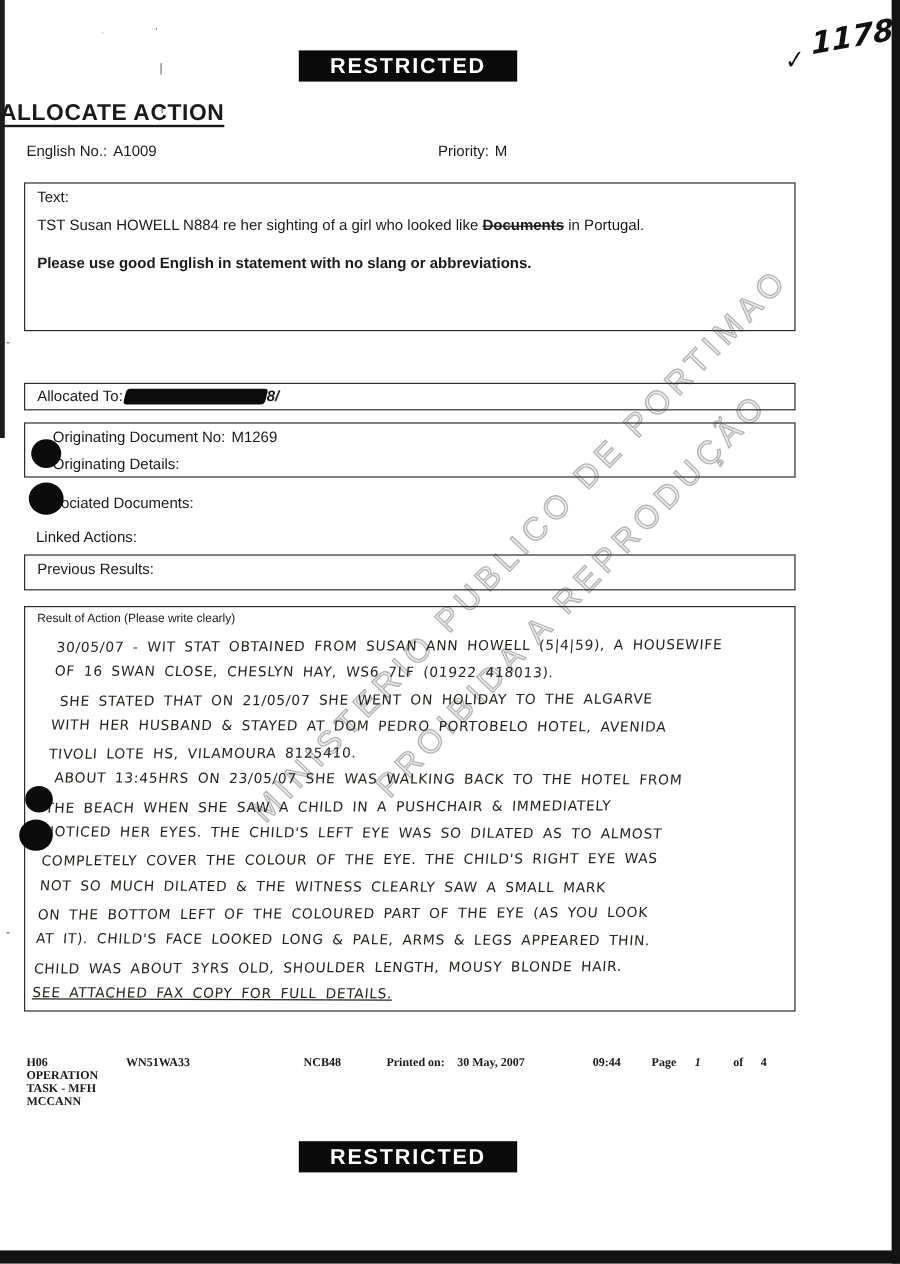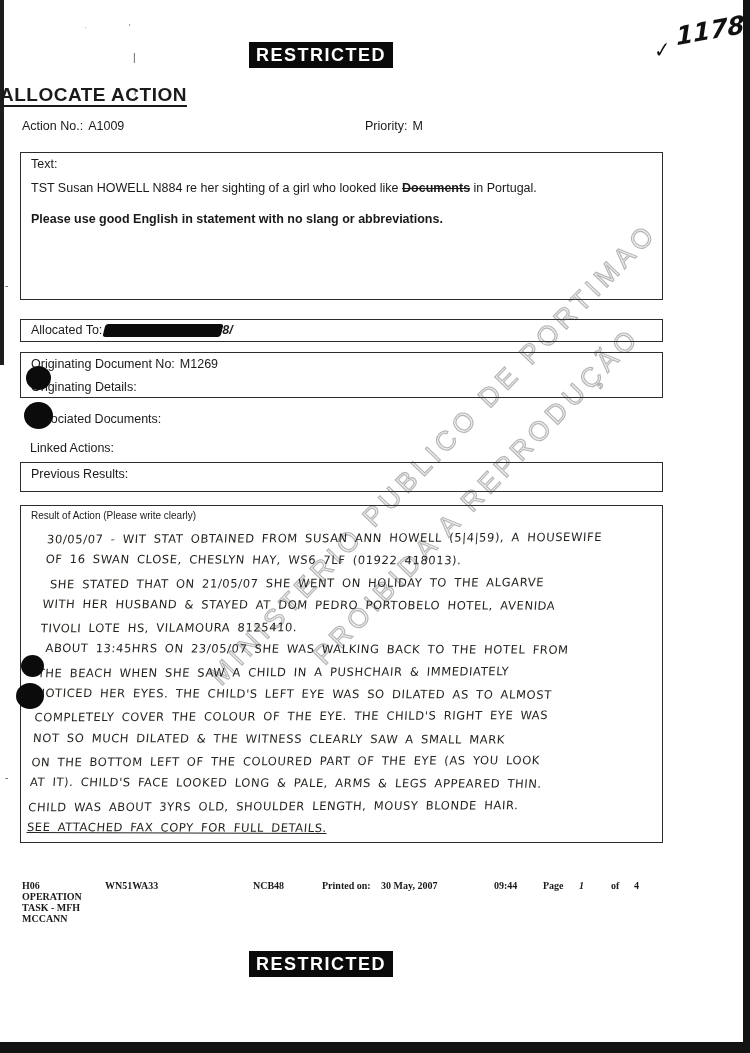--- a/index.html
+++ b/index.html
@@ -24,21 +24,21 @@
     font-family:"Liberation Sans", sans-serif;pointer-events:none;
   }
   .watermark div{
     font-size:27px;letter-spacing:5px;line-height:60px;font-weight:400;
     color:rgba(150,150,150,0.16);
     -webkit-text-stroke:1.1px rgba(125,125,125,0.55);
     white-space:nowrap;
   }
   
   .banner{
-    position:absolute;left:249px;width:144px;height:26px;background:#0a0a0a;
+    position:absolute;left:249px;width:182px;height:26px;background:#0a0a0a;
     color:#ffffff;font-weight:bold;font-size:18px;letter-spacing:1.5px;
     display:flex;align-items:center;justify-content:center;z-index:3;
   }
   .banner.top{top:42px;}
   .banner.bottom{top:951px;}
   .page-title{
     position:absolute;left:0;top:84px;width:676px;text-align:left;
     font-size:19px;font-weight:bold;letter-spacing:0.5px;
     text-decoration:underline;text-decoration-thickness:2px;text-underline-offset:4px;
     z-index:3;
@@ -48,32 +48,32 @@
     font-size:25px;font-style:italic;font-weight:bold;transform:rotate(-10deg) skewX(-8deg);
     font-family:"DejaVu Sans", sans-serif;
   }
   .hand-note .check{display:inline-block;transform:translateY(9px);font-size:20px;margin-right:6px;}
   
   .fieldrow{position:absolute;font-size:12.5px;font-weight:500;z-index:3;}
   .fr-action{left:22px;top:119px;}
   .fr-priority{left:365px;top:119px;}
   .lbl{margin-right:5px;}
   .box{position:absolute;left:20px;width:643px;border:1.5px solid #2c2c2c;background:transparent;z-index:2;}
-  .text-box{top:152px;height:148px;padding:4px 10px;box-sizing:border-box;font-size:12.5px;}
+  .text-box{top:152px;height:124px;padding:4px 10px;box-sizing:border-box;font-size:12.5px;}
   .text-box p{margin:0 0 9px 0;line-height:15px;}
   .text-box .gap{margin-top:16px;}
   .bold{font-weight:bold;}
   .struck{font-weight:bold;text-decoration:line-through;}
   .alloc-box{top:319px;height:23px;padding:3px 10px;box-sizing:border-box;font-size:12.5px;font-weight:500;}
   .redact{
     display:inline-block;vertical-align:middle;width:118px;height:13px;margin-left:2px;
     background:#0c0c0c;border-radius:3px;transform:skewX(-14deg);
   }
   .redact-tail{font-weight:bold;font-style:italic;margin-left:-14px;font-size:12.5px;}
-  .orig-box{top:352px;height:46px;padding:4px 10px;box-sizing:border-box;font-size:12.5px;font-weight:500;}
+  .orig-box{top:352px;height:46px;padding:4px 23px;box-sizing:border-box;font-size:12.5px;font-weight:500;}
   .orig-box .row2{margin-top:9px;}
   .plain-label{position:absolute;left:30px;font-size:12.5px;font-weight:500;z-index:2;}
   .lab-assoc{top:412px;}
   .lab-linked{top:441px;}
   .prev-box{top:462px;height:30px;padding:4px 10px;box-sizing:border-box;font-size:12.5px;font-weight:500;}
   .result-box{top:505px;height:338px;padding:4px 10px 0 10px;box-sizing:border-box;}
   .result-label{font-size:10px;font-weight:500;}
   
   .handwriting{
     margin-top:6px;font-family:"DejaVu Sans", sans-serif;color:#26241f;
@@ -126,21 +126,21 @@
 <div class="hand-note">
   <span class="check">✓</span><span>1178</span>
 </div>
 
 <div class="banner top">
   <span>RESTRICTED</span>
 </div>
 <div class="page-title">ALLOCATE ACTION</div>
 
 <div class="fieldrow fr-action">
-  <span class="lbl">Action No.:</span><span>A1009</span>
+  <span class="lbl">English No.:</span><span>A1009</span>
 </div>
 <div class="fieldrow fr-priority">
   <span class="lbl">Priority:</span><span>M</span>
 </div>
 
 <div class="box text-box">
   <p>Text:</p>
   <p><span>TST Susan HOWELL N884 re her sighting of a girl who looked like </span><span class="struck">Documents</span><span> in Portugal.</span></p>
   <p class="gap bold">Please use good English in statement with no slang or abbreviations.</p>
 </div>

